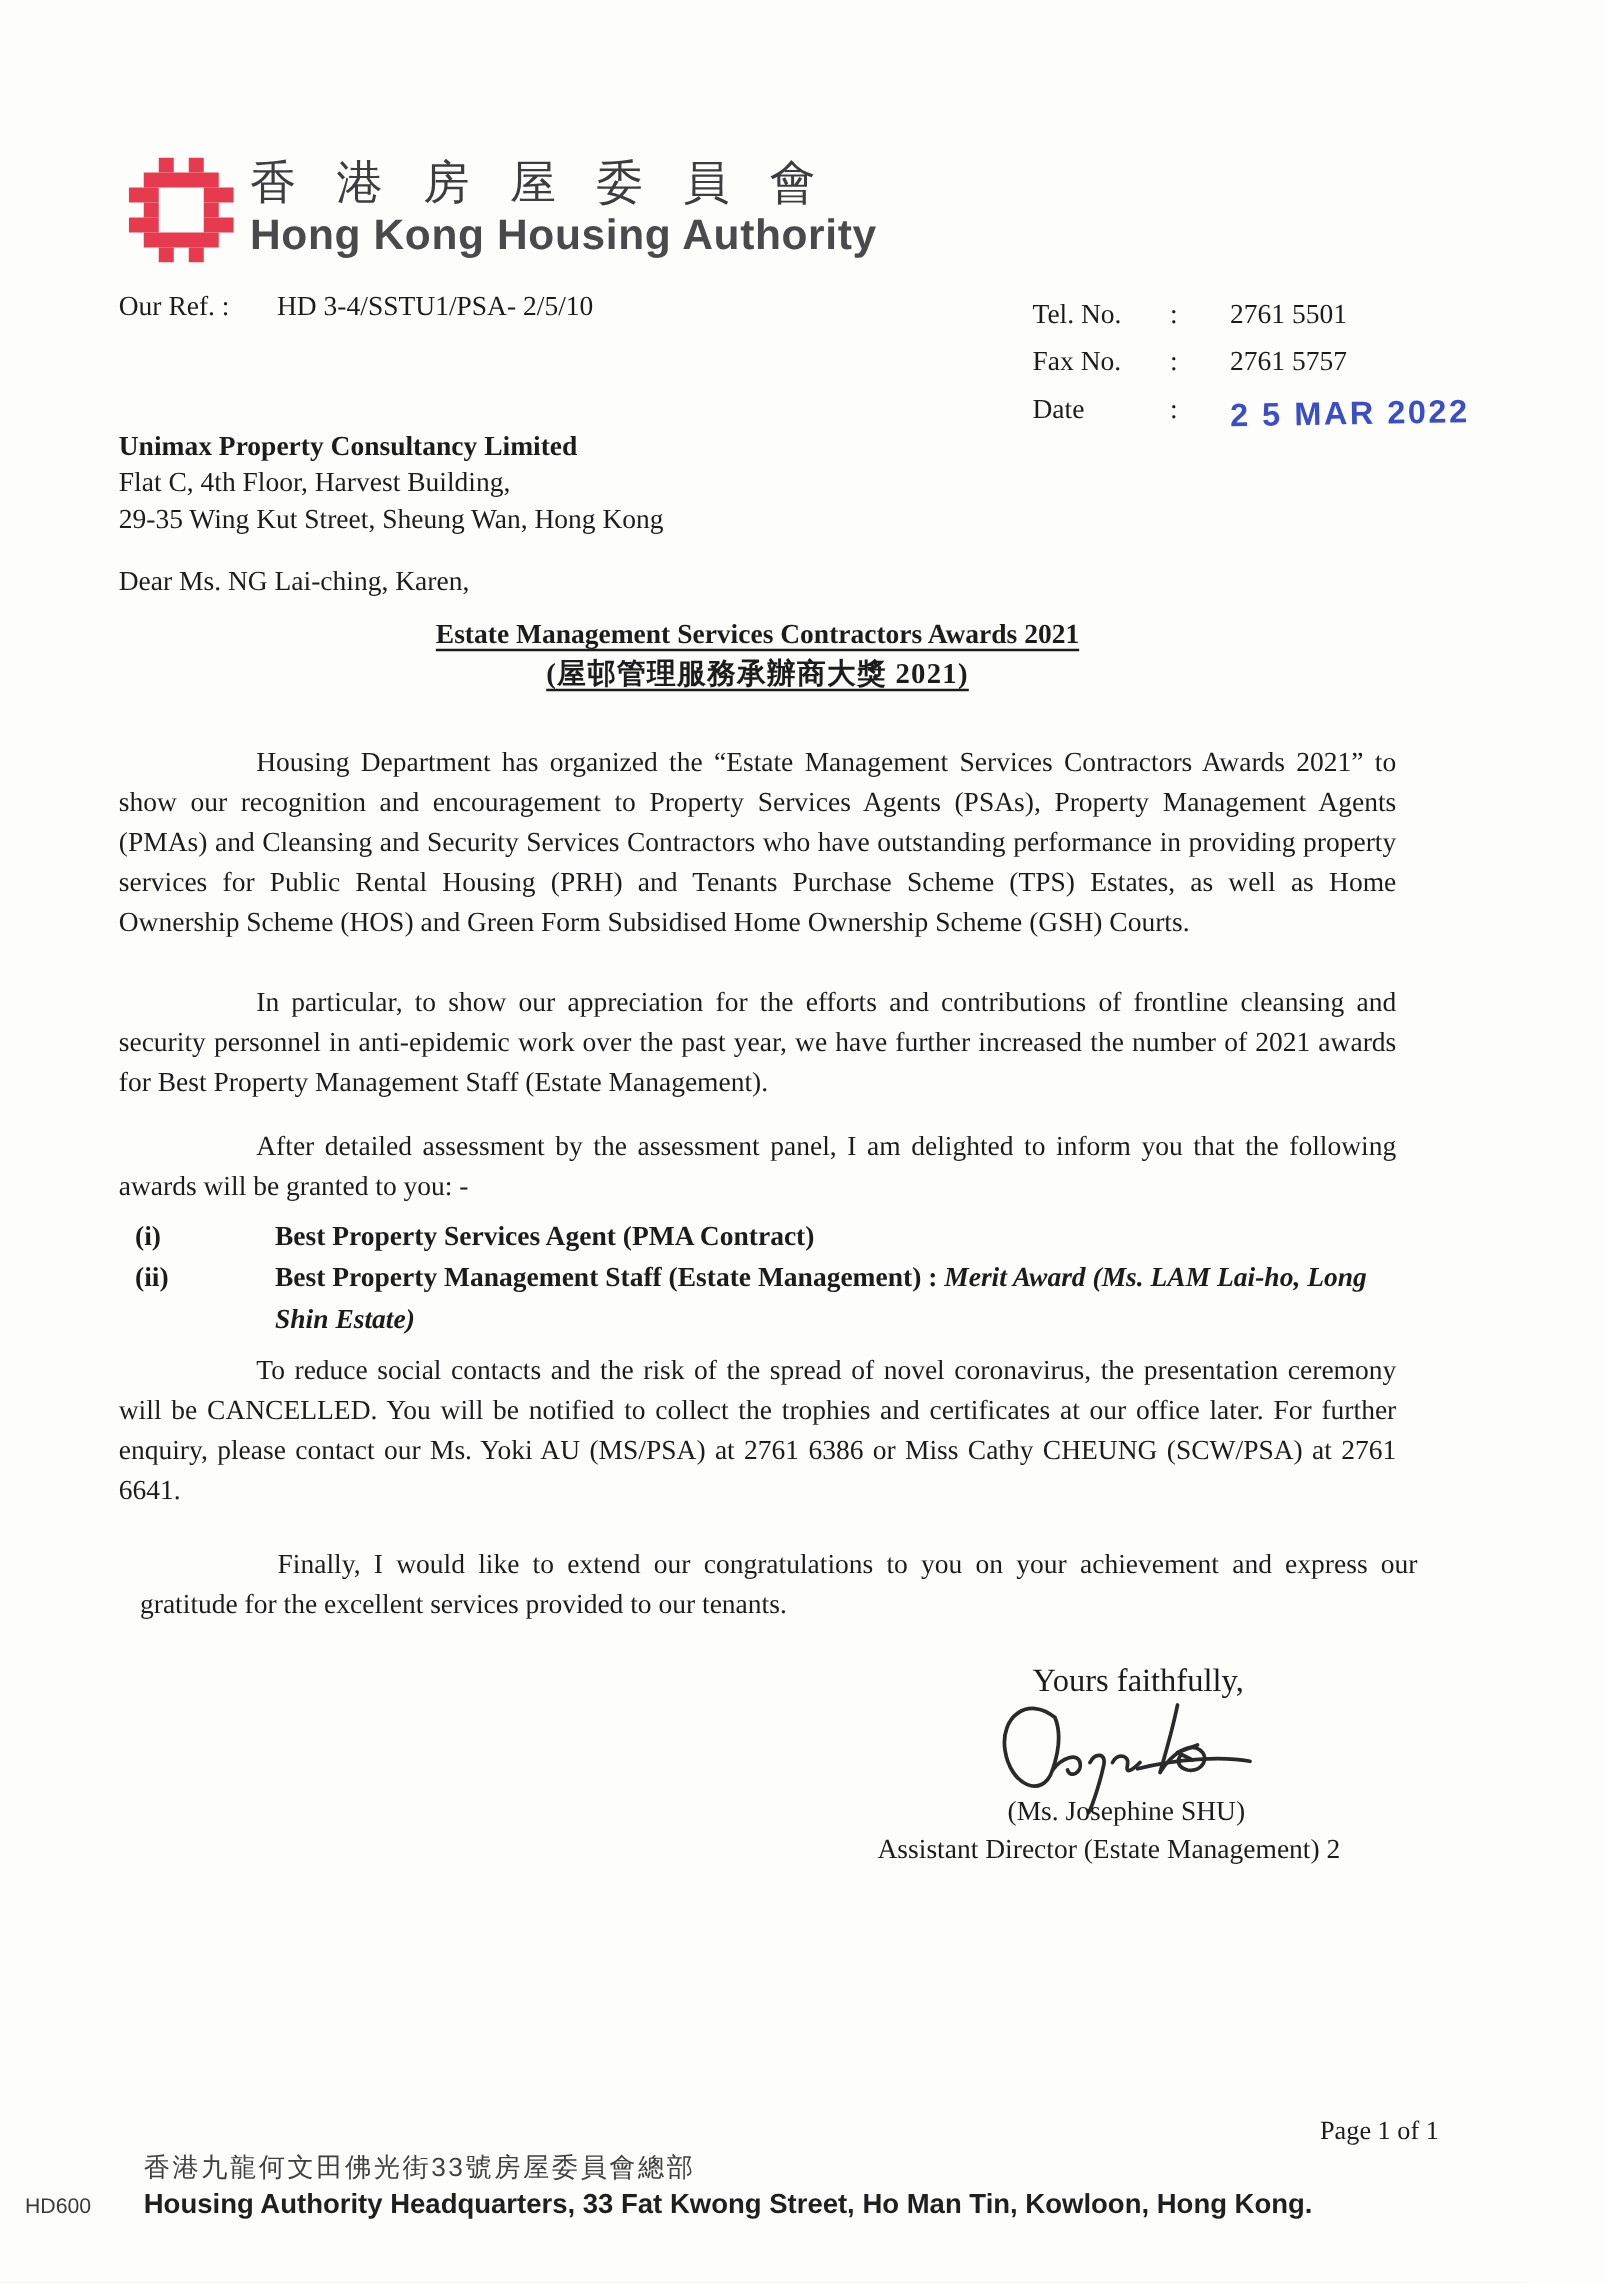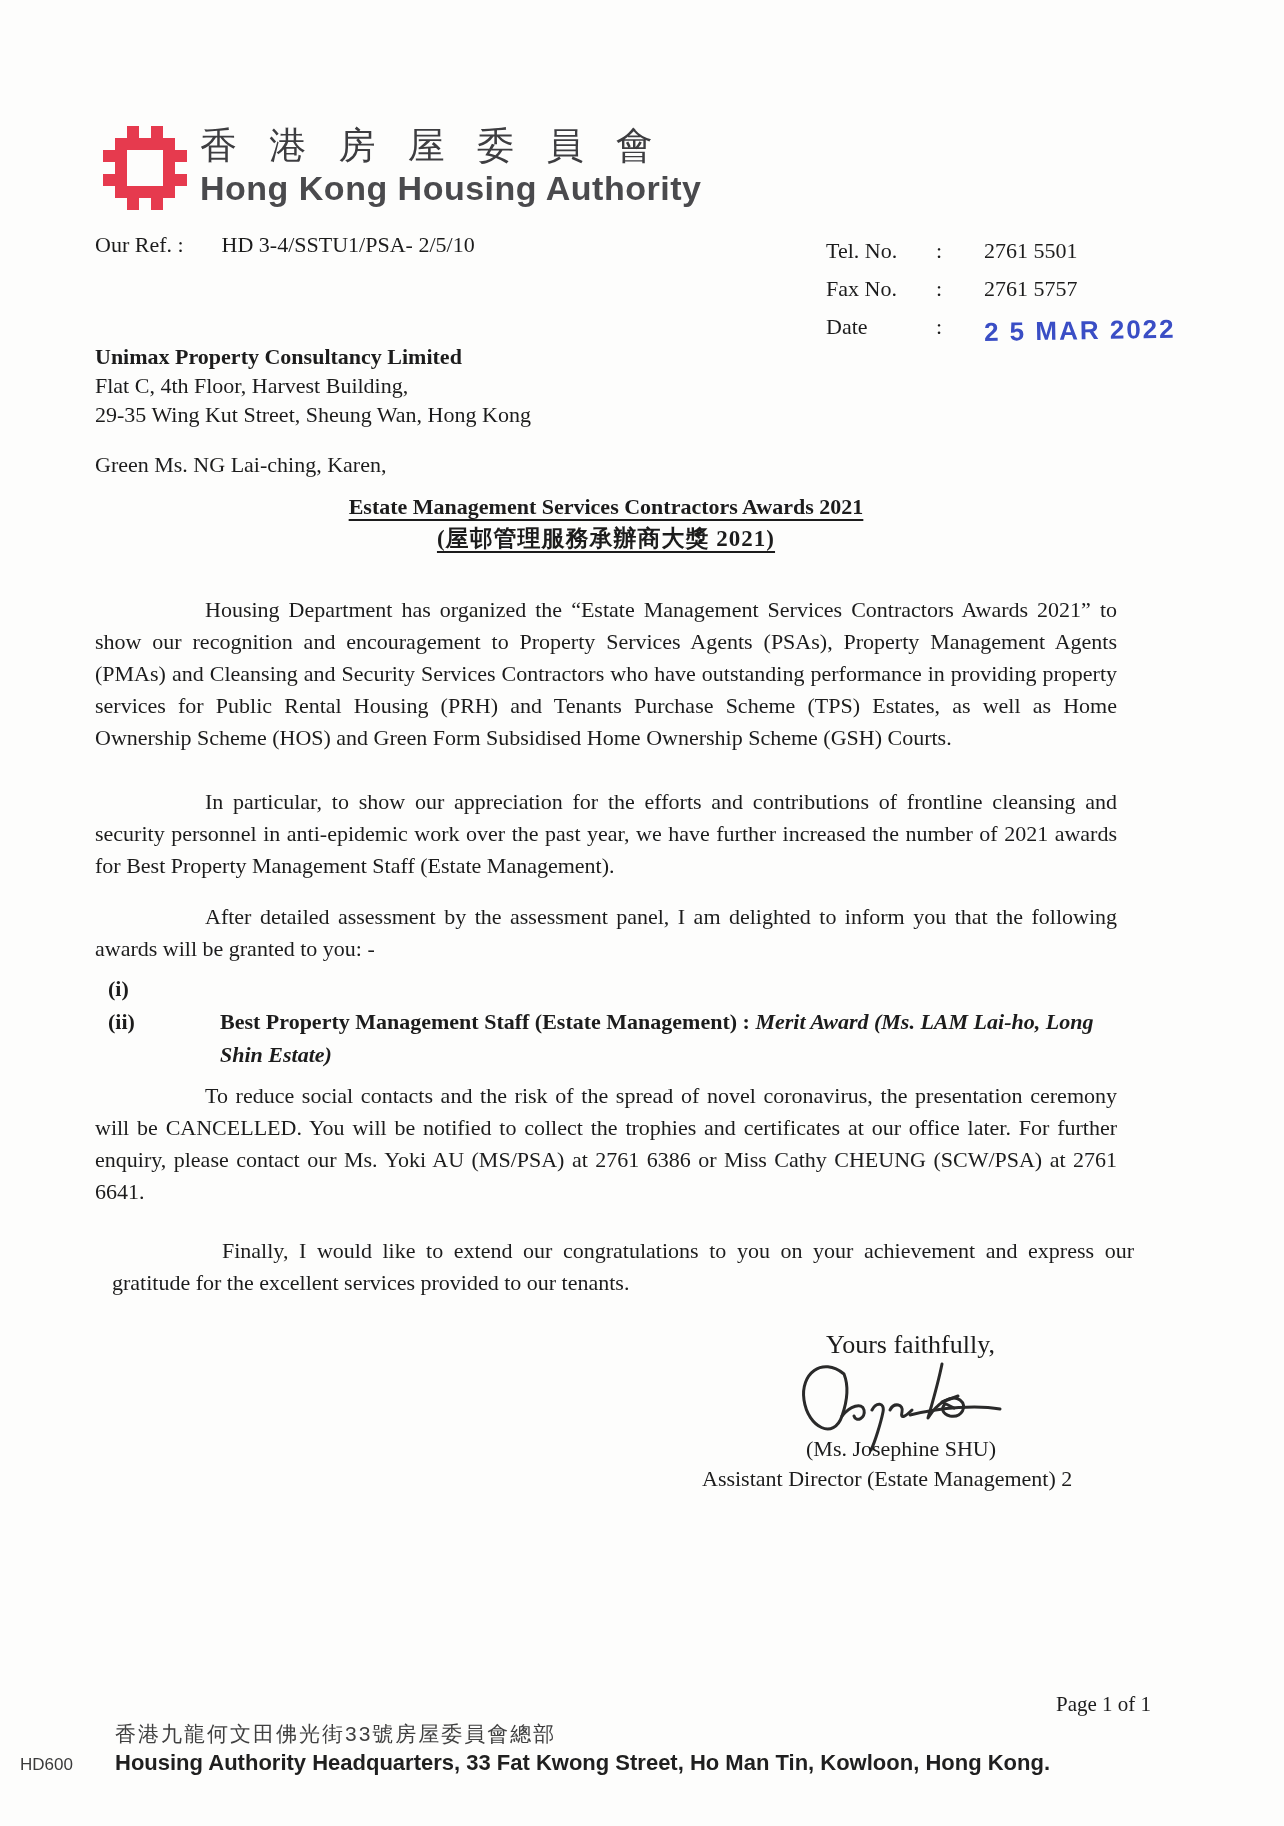--- a/index.html
+++ b/index.html
@@ -157,33 +157,36 @@
       <span class="stamp">2 5 MAR 2022</span>
     </div>
   </div>
 
   <div class="abs recipient">
     <div class="r-name">Unimax Property Consultancy Limited</div>
     <div>Flat C, 4th Floor, Harvest Building,</div>
     <div>29-35 Wing Kut Street, Sheung Wan, Hong Kong</div>
   </div>
 
-  <div class="abs salutation">Green Ms. NG Lai-ching, Karen,</div>
+  <div class="abs salutation">Dear Ms. NG Lai-ching, Karen,</div>
 
   <div class="abs subject">
     <div class="s-en">Estate Management Services Contractors Awards 2021</div>
     <div class="s-cn">(屋邨管理服務承辦商大獎  2021)</div>
   </div>
 
   <div class="abs para p1">Housing Department has organized the “Estate Management Services Contractors Awards 2021” to show our recognition and encouragement to Property Services Agents (PSAs), Property Management Agents (PMAs) and Cleansing and Security Services Contractors who have outstanding performance in providing property services for Public Rental Housing (PRH) and Tenants Purchase Scheme (TPS) Estates, as well as Home Ownership Scheme (HOS) and Green Form Subsidised Home Ownership Scheme (GSH) Courts.</div>
   <div class="abs para p2">In particular, to show our appreciation for the efforts and contributions of frontline cleansing and security personnel in anti-epidemic work over the past year, we have further increased the number of 2021 awards for Best Property Management Staff (Estate Management).</div>
   <div class="abs para p3">After detailed assessment by the assessment panel, I am delighted to inform you that the following awards will be granted to you: -</div>
 
   <div class="abs award aw1">
     <span class="a-index">(i)</span>
+    <div class="a-text">
+      <span>Best Property Services Agent (PMA Contract)</span>
+    </div>
   </div>
   <div class="abs award aw2">
     <span class="a-index">(ii)</span>
     <div class="a-text">
       <span>Best Property Management Staff (Estate Management) :</span>
       <span class="a-detail">Merit Award (Ms. LAM Lai-ho, Long Shin Estate)</span>
     </div>
   </div>
 
   <div class="abs para p4">To reduce social contacts and the risk of the spread of novel coronavirus, the presentation ceremony will be CANCELLED. You will be notified to collect the trophies and certificates at our office later. For further enquiry, please contact our Ms. Yoki AU (MS/PSA) at 2761 6386 or Miss Cathy CHEUNG (SCW/PSA) at 2761 6641.</div>

